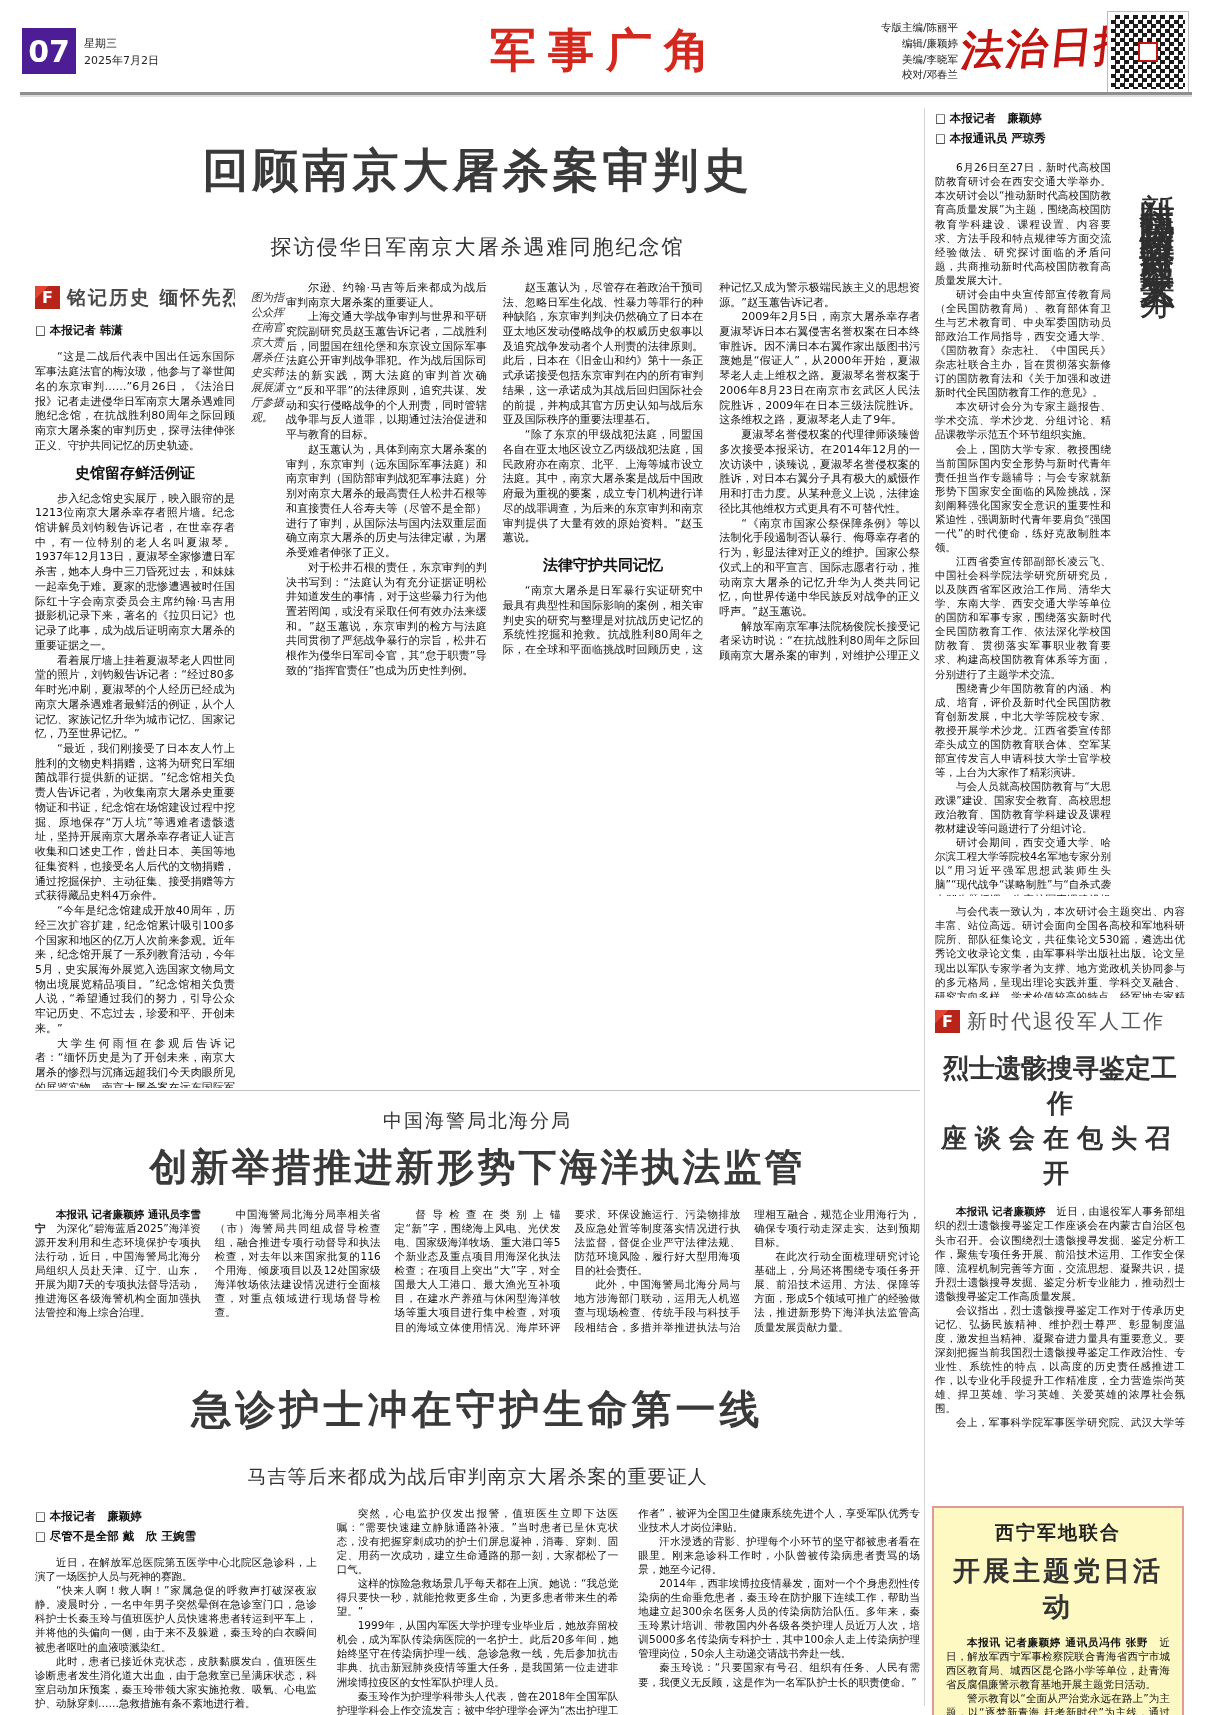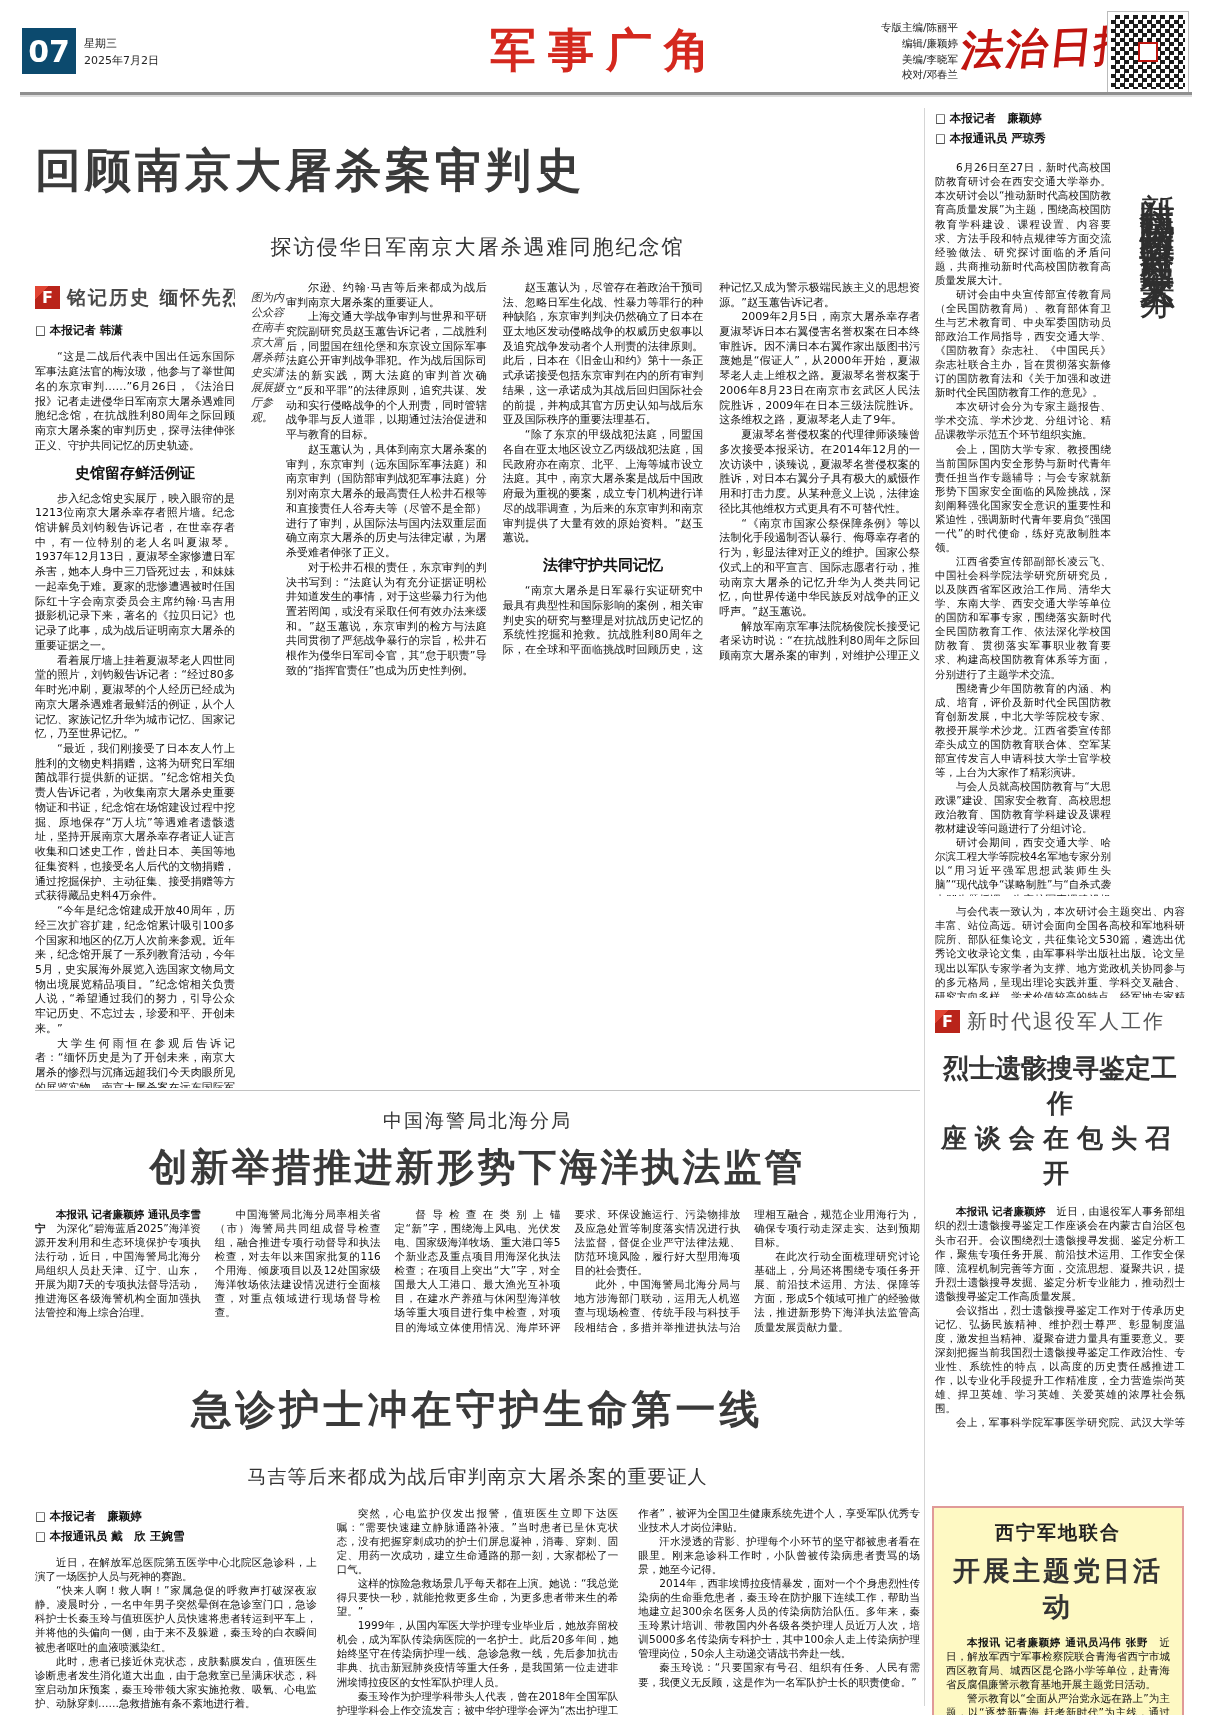--- a/index.html
+++ b/index.html
@@ -2,21 +2,21 @@
 <html><head>
 <meta charset="utf-8">
 <style>
   html,body{margin:0;padding:0;}
   body{
     position:relative;width:1212px;height:1715px;background:#fff;overflow:hidden;
     font-family:"DejaVu Sans","Liberation Sans",sans-serif;color:#111;
   }
   .abs{position:absolute;}
   
-  #pagenum{left:22px;top:28px;width:54px;height:46px;background:#0c4a6e;color:#fff;
+  #pagenum{left:22px;top:28px;width:54px;height:46px;background:#4c1d95;color:#fff;
     font-size:30px;font-weight:bold;display:flex;align-items:center;justify-content:center;}
   #dateblock{left:84px;top:36px;font-size:11px;color:#222;line-height:1.5;}
   #sectiontitle{left:50%;transform:translateX(-50%);top:20px;font-size:46px;color:#d4281e;
     font-weight:bold;letter-spacing:12px;white-space:nowrap;}
   #credits{left:838px;top:20px;width:120px;font-size:10.5px;color:#222;text-align:right;line-height:1.5;}
   #masthead{left:962px;top:20px;font-size:42px;color:#c01510;font-weight:bold;
     transform:skewX(-8deg) rotate(-2deg);letter-spacing:2px;}
   #qr{left:1108px;top:12px;width:74px;height:74px;border:3px solid #fff;outline:1px solid #bbb;
     background:repeating-conic-gradient(#1c1c1c 0% 25%, #fff 0% 50%);background-size:9px 9px;}
   #qr::after{content:"";position:absolute;left:27px;top:27px;width:20px;height:20px;background:#fff;
@@ -31,21 +31,21 @@
   .byline{font-size:11.5px;font-weight:bold;color:#111;line-height:1.7;}
   .marker{display:flex;align-items:center;gap:7px;}
   .cube{width:25px;height:23px;flex:none;position:relative;color:#fff;font-weight:bold;font-size:16px;
     display:flex;align-items:center;justify-content:center;
     background:linear-gradient(135deg,#e14433 28%,#b9241a 28%);}
   .cube::before{content:"";position:absolute;left:-4px;top:3px;width:4px;height:20px;background:#8d160f;}
   .marker-text{font-size:19px;color:#4a4a4a;font-weight:600;letter-spacing:2px;white-space:nowrap;}
 
   
   #main-article{left:35px;top:108px;width:885px;height:980px;overflow:hidden;}
-  .m-headline{font-size:46px;color:#3a3a3a;font-weight:600;letter-spacing:4px;margin-top:32px;}
+  .m-headline{text-align:center;font-size:46px;color:#3a3a3a;font-weight:600;letter-spacing:4px;margin-top:32px;}
   .m-subheadline{text-align:center;font-size:21px;color:#333;letter-spacing:2px;margin-top:12px;}
   .m-body{display:flex;gap:14px;margin-top:20px;}
   .m-left{width:200px;flex:none;height:844px;overflow:hidden;font-size:11px;color:#111;}
   .m-left .marker{margin:4px 0 10px;}
   .m-left .byline{margin:2px 0 10px;}
   .m-right{flex:1;display:flex;flex-direction:row;min-width:0;}
   .photo{height:388px;position:relative;overflow:hidden;background:linear-gradient(100deg,#42474d 0%,#6a7076 30%,#9aa0a4 58%,#75797e 100%);}
   .ph{position:absolute;}
   .caption-row{display:flex;justify-content:space-between;font-size:11px;color:#333;margin:9px 2px 11px;font-style:italic;}
   .m-cols{column-count:3;column-gap:16px;height:404px;overflow:hidden;font-size:11px;color:#111;}
@@ -142,21 +142,21 @@
         <div class="ph" style="left:180px;bottom:55px;width:100px;height:56px;background:#efe8d8;transform:rotate(-7deg);box-shadow:0 1px 3px rgba(0,0,0,.3);"></div>
         <div class="ph" style="left:300px;bottom:45px;width:95px;height:54px;background:#eadfca;transform:rotate(-6deg);"></div>
         <div class="ph" style="left:388px;bottom:0;width:74px;height:280px;background:#23262b;border-radius:36px 36px 0 0;"></div>
         <div class="ph" style="left:452px;bottom:0;width:80px;height:310px;background:#cfd3d6;border-radius:40px 40px 0 0;box-shadow:inset 0 -120px 40px #9aa0a6;"></div>
         <div class="ph" style="left:528px;bottom:0;width:70px;height:252px;background:#3c3831;border-radius:34px 34px 0 0;"></div>
         <div class="ph" style="left:590px;bottom:0;width:86px;height:330px;background:#55504a;border-radius:42px 42px 0 0;"></div>
         <div class="ph" style="left:640px;bottom:0;width:40px;height:240px;background:#82766a;border-radius:20px 20px 0 0;"></div>
       </div>
       <div class="caption-row">
         <span>图为公众在南京大屠杀史实展展厅参观。</span>
-        <span>内容丰富 韩潇 摄</span>
+        <span>指挥官责任 韩潇 摄</span>
       </div>
       <div class="m-cols">
         <div>
             <p class="para">尔逊、约翰·马吉等后来都成为战后审判南京大屠杀案的重要证人。</p>
             <p class="para">上海交通大学战争审判与世界和平研究院副研究员赵玉蕙告诉记者，二战胜利后，同盟国在纽伦堡和东京设立国际军事法庭公开审判战争罪犯。作为战后国际司法的新实践，两大法庭的审判首次确立“反和平罪”的法律原则，追究共谋、发动和实行侵略战争的个人刑责，同时管辖战争罪与反人道罪，以期通过法治促进和平与教育的目标。</p>
             <p class="para">赵玉蕙认为，具体到南京大屠杀案的审判，东京审判（远东国际军事法庭）和南京审判（国防部审判战犯军事法庭）分别对南京大屠杀的最高责任人松井石根等和直接责任人谷寿夫等（尽管不是全部）进行了审判，从国际法与国内法双重层面确立南京大屠杀的历史与法律定谳，为屠杀受难者伸张了正义。</p>
             <p class="para">对于松井石根的责任，东京审判的判决书写到：“法庭认为有充分证据证明松井知道发生的事情，对于这些暴力行为他置若罔闻，或没有采取任何有效办法来缓和。”赵玉蕙说，东京审判的检方与法庭共同贯彻了严惩战争暴行的宗旨，松井石根作为侵华日军司令官，其“怠于职责”导致的“指挥官责任”也成为历史性判例。</p>
             <p class="para">赵玉蕙认为，尽管存在着政治干预司法、忽略日军生化战、性暴力等罪行的种种缺陷，东京审判判决仍然确立了日本在亚太地区发动侵略战争的权威历史叙事以及追究战争发动者个人刑责的法律原则。此后，日本在《旧金山和约》第十一条正式承诺接受包括东京审判在内的所有审判结果，这一承诺成为其战后回归国际社会的前提，并构成其官方历史认知与战后东亚及国际秩序的重要法理基石。</p>
             <p class="para">“除了东京的甲级战犯法庭，同盟国各自在亚太地区设立乙丙级战犯法庭，国民政府亦在南京、北平、上海等城市设立法庭。其中，南京大屠杀案是战后中国政府最为重视的要案，成立专门机构进行详尽的战罪调查，为后来的东京审判和南京审判提供了大量有效的原始资料。”赵玉蕙说。</p>
           </div>
@@ -223,21 +223,21 @@
       </div>
   </div>
 </div>
 
 <div class="abs" id="nurse-article">
   <h1 class="nurse-h">急诊护士冲在守护生命第一线</h1>
   <div class="nurse-sub">马吉等后来都成为战后审判南京大屠杀案的重要证人</div>
   <div class="n-cols">
     <div class="n-byline">
       <div>□ 本报记者　廉颖婷</div>
-      <div>□ 本报通讯员 戴　欣 王婉雪</div>
+      <div>□ 尽管不是全部 戴　欣 王婉雪</div>
     </div>
     <div>
         <p class="para">近日，在解放军总医院第五医学中心北院区急诊科，上演了一场医护人员与死神的赛跑。</p>
         <p class="para">“快来人啊！救人啊！”家属急促的呼救声打破深夜寂静。凌晨时分，一名中年男子突然晕倒在急诊室门口，急诊科护士长秦玉玲与值班医护人员快速将患者转运到平车上，并将他的头偏向一侧，由于来不及躲避，秦玉玲的白衣瞬间被患者呕吐的血液喷溅染红。</p>
         <p class="para">此时，患者已接近休克状态，皮肤黏膜发白，值班医生诊断患者发生消化道大出血，由于急救室已呈满床状态，科室启动加床预案，秦玉玲带领大家实施抢救、吸氧、心电监护、动脉穿刺……急救措施有条不紊地进行着。</p>
         <p class="para">突然，心电监护仪发出报警，值班医生立即下达医嘱：“需要快速建立静脉通路补液。”当时患者已呈休克状态，没有把握穿刺成功的护士们屏息凝神，消毒、穿刺、固定、用药一次成功，建立生命通路的那一刻，大家都松了一口气。</p>
         <p class="para">这样的惊险急救场景几乎每天都在上演。她说：“我总觉得只要快一秒，就能抢救更多生命，为更多患者带来生的希望。”</p>
         <p class="para">1999年，从国内军医大学护理专业毕业后，她放弃留校机会，成为军队传染病医院的一名护士。此后20多年间，她始终坚守在传染病护理一线、急诊急救一线，先后参加抗击非典、抗击新冠肺炎疫情等重大任务，是我国第一位走进非洲埃博拉疫区的女性军队护理人员。</p>
         <p class="para">秦玉玲作为护理学科带头人代表，曾在2018年全国军队护理学科会上作交流发言；被中华护理学会评为“杰出护理工作者”，被评为全国卫生健康系统先进个人，享受军队优秀专业技术人才岗位津贴。</p>
         <p class="para">汗水浸透的背影、护理每个小环节的坚守都被患者看在眼里。刚来急诊科工作时，小队曾被传染病患者责骂的场景，她至今记得。</p>

